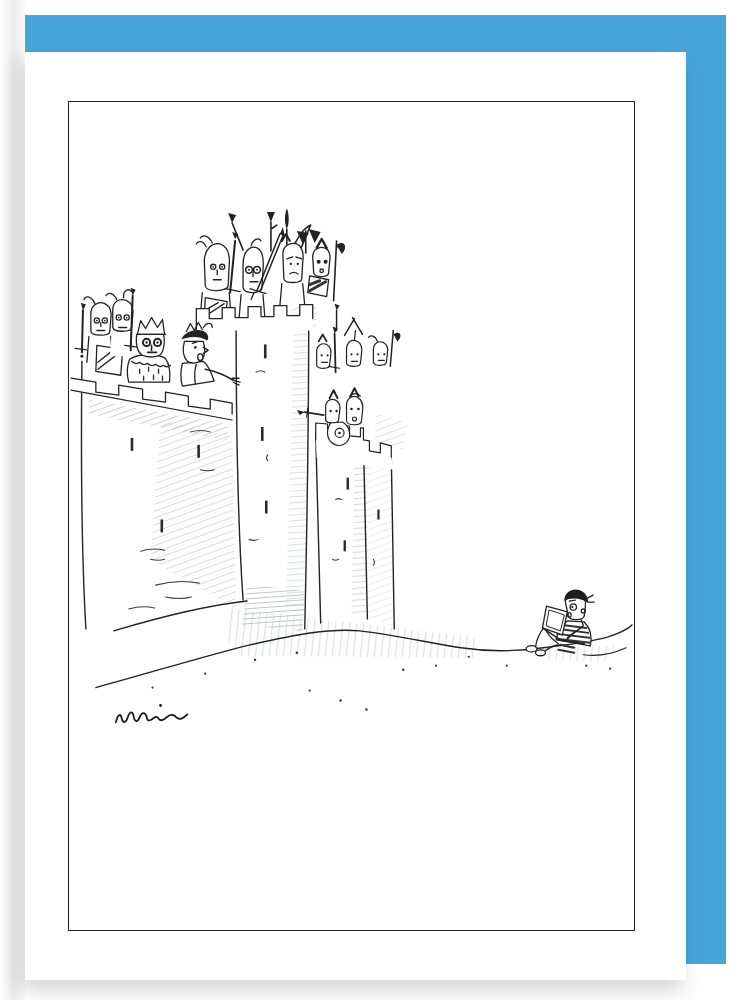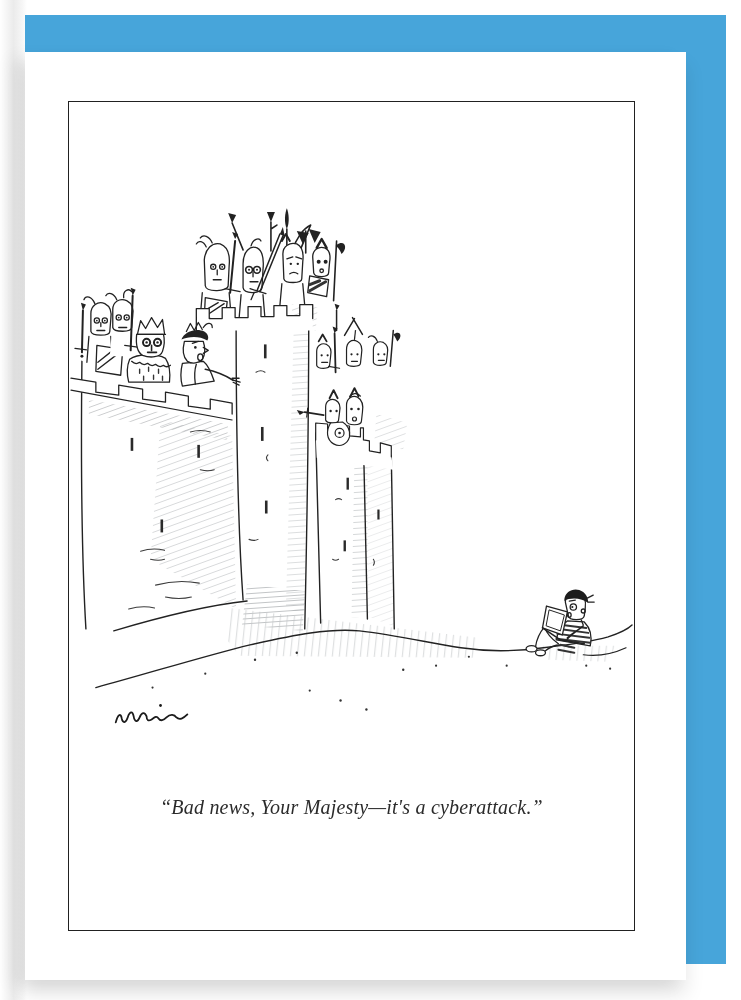--- a/index.html
+++ b/index.html
@@ -339,15 +339,14 @@
         <circle cx="585" cy="612" r="2"></circle>
         <path d="M583,621 L585,626"></path>
       </g>
 
       <g stroke="#1b1b1b" stroke-width="1.8" fill="none" stroke-linecap="round">
         <path d="M115,724 C117,716 120,714 121,720 C122,725 125,725 127,719 C129,713 132,712 133,718 C134,724 137,724 139,719 C141,714 144,713 146,718 C146,722 148,723 151,721 C154,719 156,717 158,720 C160,723 163,722 166,719 C170,715 174,716 176,719 C179,722 183,720 187,716"></path>
         <circle cx="160" cy="707" r="1.4" fill="#1b1b1b" stroke="none"></circle>
       </g>
     </svg>
 
-    <div class="caption">“Bad news, Your Majesty—it's a cyberattack.”</div>
   </div>
 </div>
 
 </body></html>

